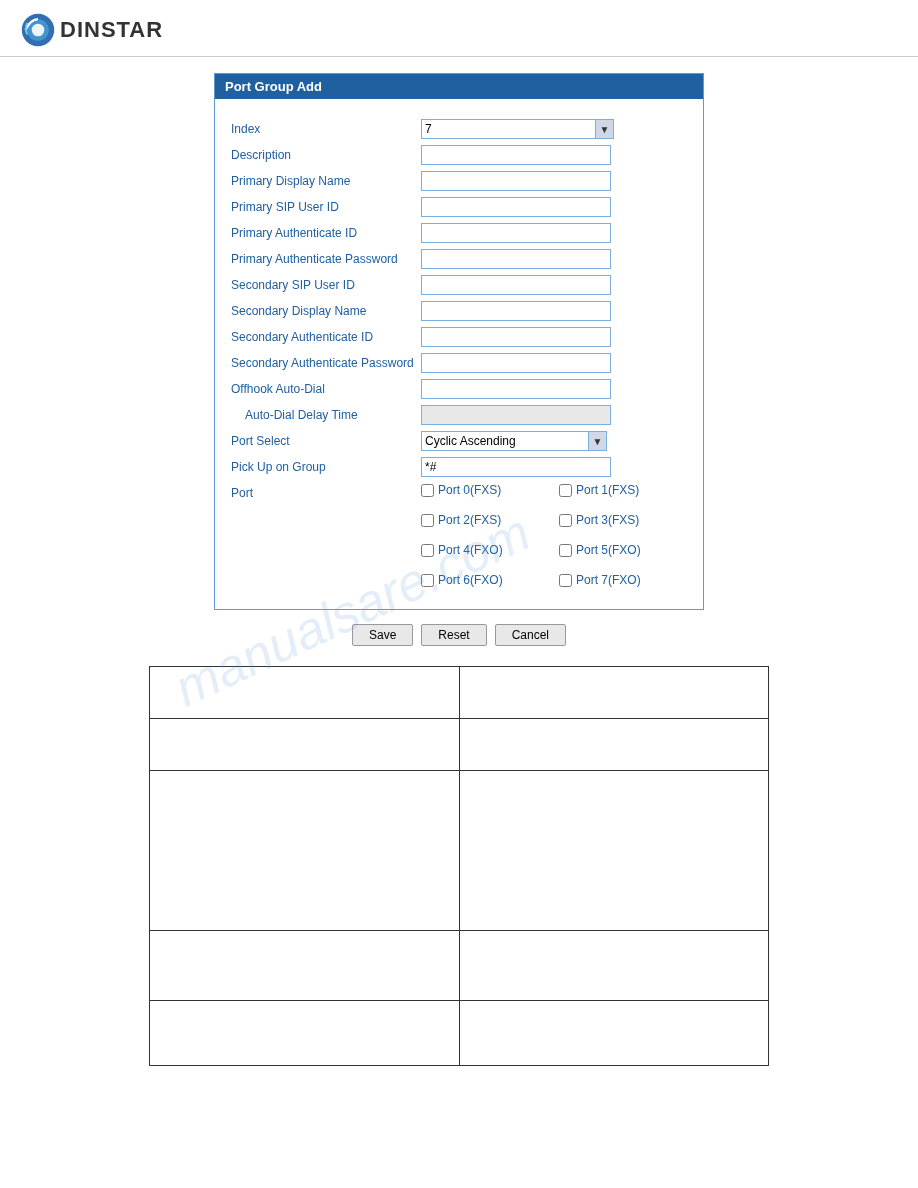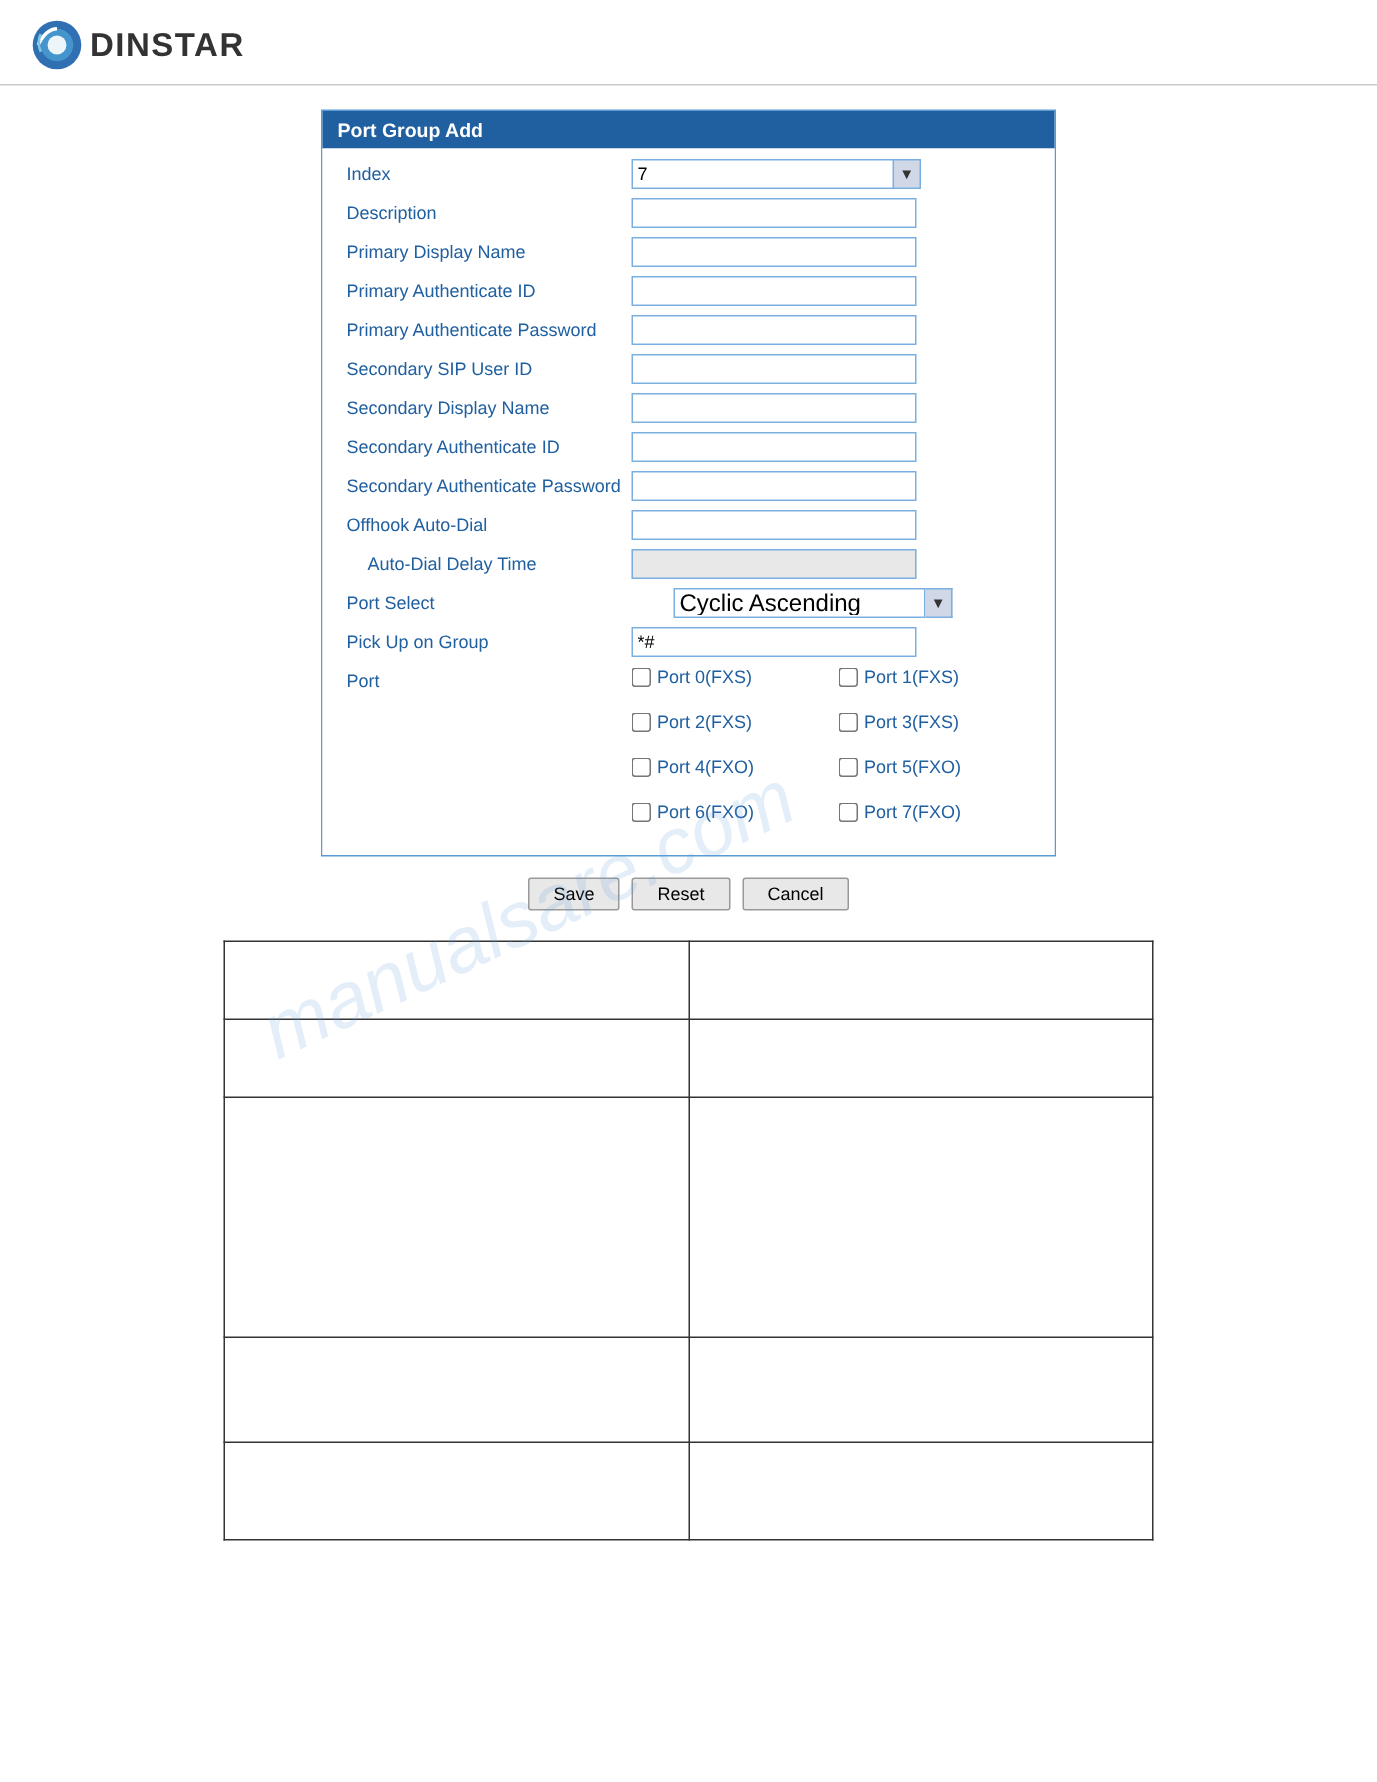--- a/index.html
+++ b/index.html
@@ -47,21 +47,21 @@
       margin: 0 auto;
     }
     .panel-header {
       background: #2060a0;
       color: #fff;
       padding: 5px 10px;
       font-size: 13px;
       font-weight: bold;
     }
     .panel-body {
-      padding: 7px 16px 16px 16px;
+      padding: 20px 16px 16px 16px;
       background: #fff;
     }
 
     .form-row {
       display: flex;
       align-items: flex-start;
       margin-bottom: 6px;
     }
     .form-label {
       color: #2060a0;
@@ -113,25 +113,24 @@
 
     
     .port-select-wrap {
       display: flex;
       align-items: center;
     }
     .port-select {
       width: 168px;
       height: 20px;
       border: 1px solid #7ab0e0;
-      font-size: 16px;
+      font-size: 12px;
       padding: 1px 3px;
       background: #fff;
       appearance: none;
-      margin-left: 28px;
       -webkit-appearance: none;
     }
 
     
     .port-grid {
       display: grid;
       grid-template-columns: 1fr 1fr;
       gap: 16px 10px;
     }
     .port-item {
@@ -251,20 +250,26 @@
           </div>
         </div>
 
         <div class="form-row">
           <div class="form-label">Primary Display Name</div>
           <div class="form-control">
             <input type="text" class="form-input" value="" style="">
           </div>
         </div>
 
+        <div class="form-row">
+          <div class="form-label">Primary SIP User ID</div>
+          <div class="form-control">
+            <input type="text" class="form-input" value="" style="">
+          </div>
+        </div>
 
         <div class="form-row">
           <div class="form-label">Primary Authenticate ID</div>
           <div class="form-control">
             <input type="text" class="form-input" value="" style="">
           </div>
         </div>
 
         <div class="form-row">
           <div class="form-label">Primary Authenticate Password</div>

